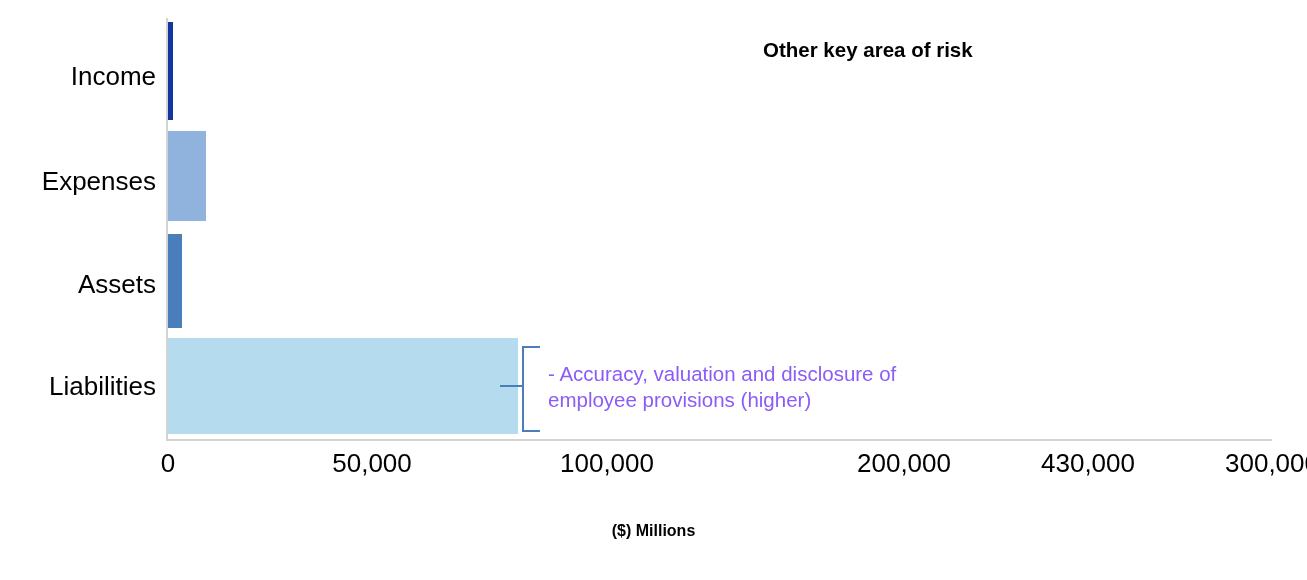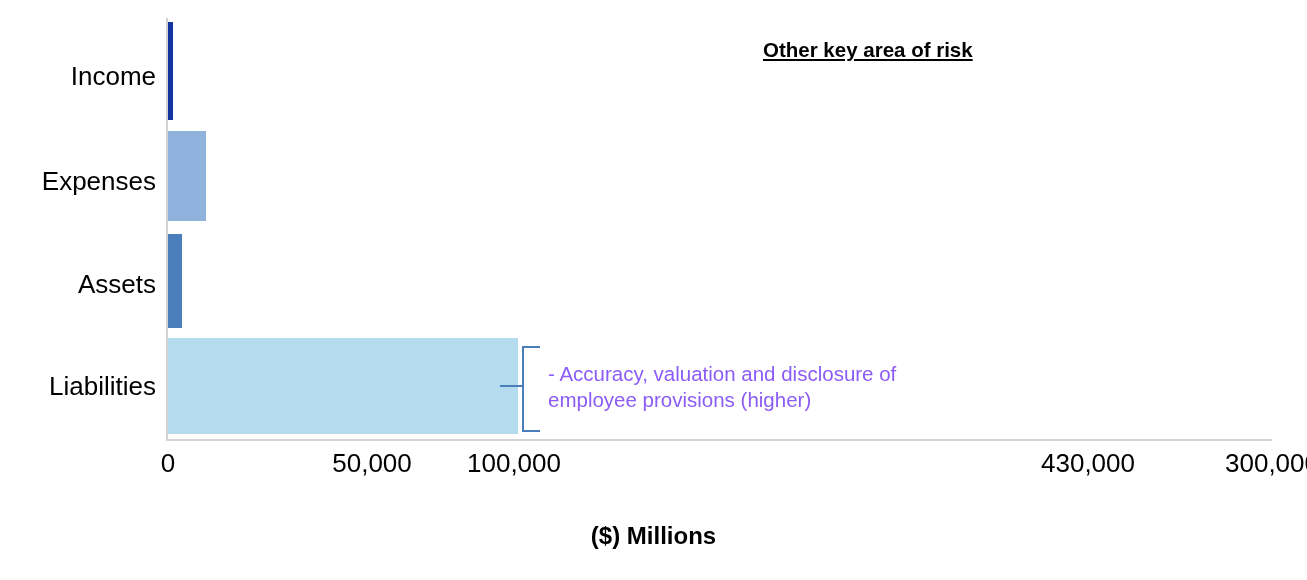--- a/index.html
+++ b/index.html
@@ -92,38 +92,37 @@
     white-space: nowrap;
   }
 
   
   .axis-title {
     position: absolute;
     top: 522px;
     left: 0;
     width: 1307px;
     text-align: center;
-    font-size: 24px;
+    font-size: 16px;
     font-weight: bold;
     color: #000000;
   }
 
   
   .annot-top {
     position: absolute;
     left: 763px;
     top: 38px;
     width: 500px;
     font-size: 20.5px;
     line-height: 24.5px;
     color: #000000;
   }
   .annot-top .heading {
     font-weight: bold;
-    text-decoration: underline;
     display: block;
     font-size: 20.5px;
     margin-bottom: 1px;
   }
   .annot-top .body {
     display: block;
     white-space: pre-line;
   }
 
   
@@ -180,21 +179,22 @@
     <div class="row row-2">
       <div class="bar" style="width: 13.984px; height: 94px; background: rgb(74, 126, 187);"></div>
     </div>
     <div class="row row-3">
       <div class="bar" style="width: 349.6px; height: 96px; background: rgb(180, 219, 238);"></div>
     </div>
   </div>
 
   <div class="tick-label" style="left: 168px;">0</div>
   <div class="tick-label" style="left: 372px;">50,000</div>
-  <div class="tick-label" style="left: 514px;">100,000</div>
+  <div class="tick-label" style="left: 564px; text-align: right;">100,000</div>
+  <div class="tick-label" style="left: 904px;">200,000</div>
   <div class="tick-label" style="left: 1088px;">430,000</div>
   <div class="tick-label" style="left: 1272px;">300,000</div>
 
   <div class="axis-title">($) Millions</div>
 
   <div class="annot-top">
     <span class="heading">Other key area of risk</span>
   </div>
 
   <div class="callout-leader"></div>

